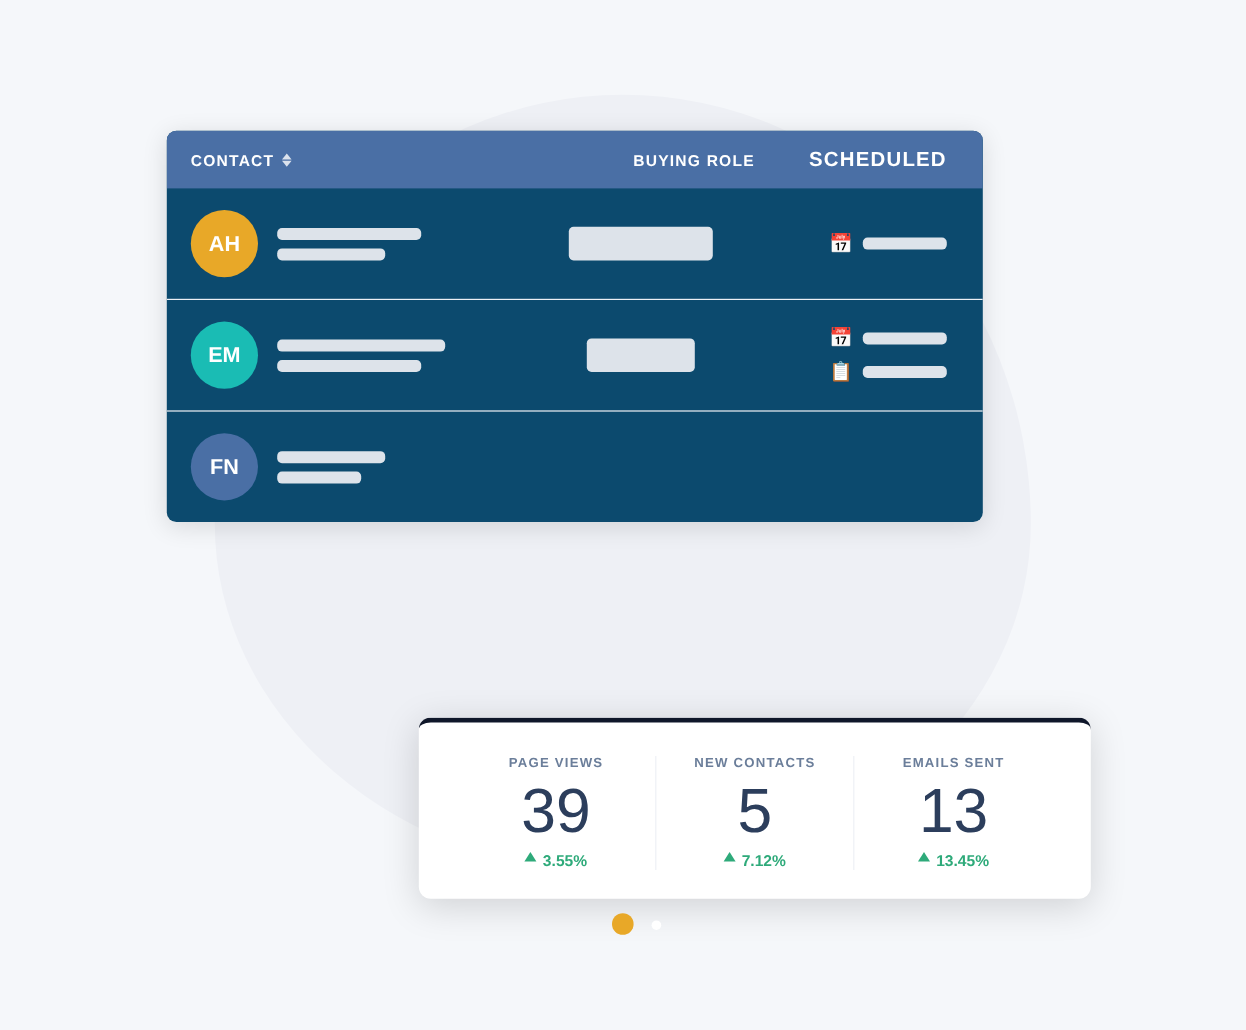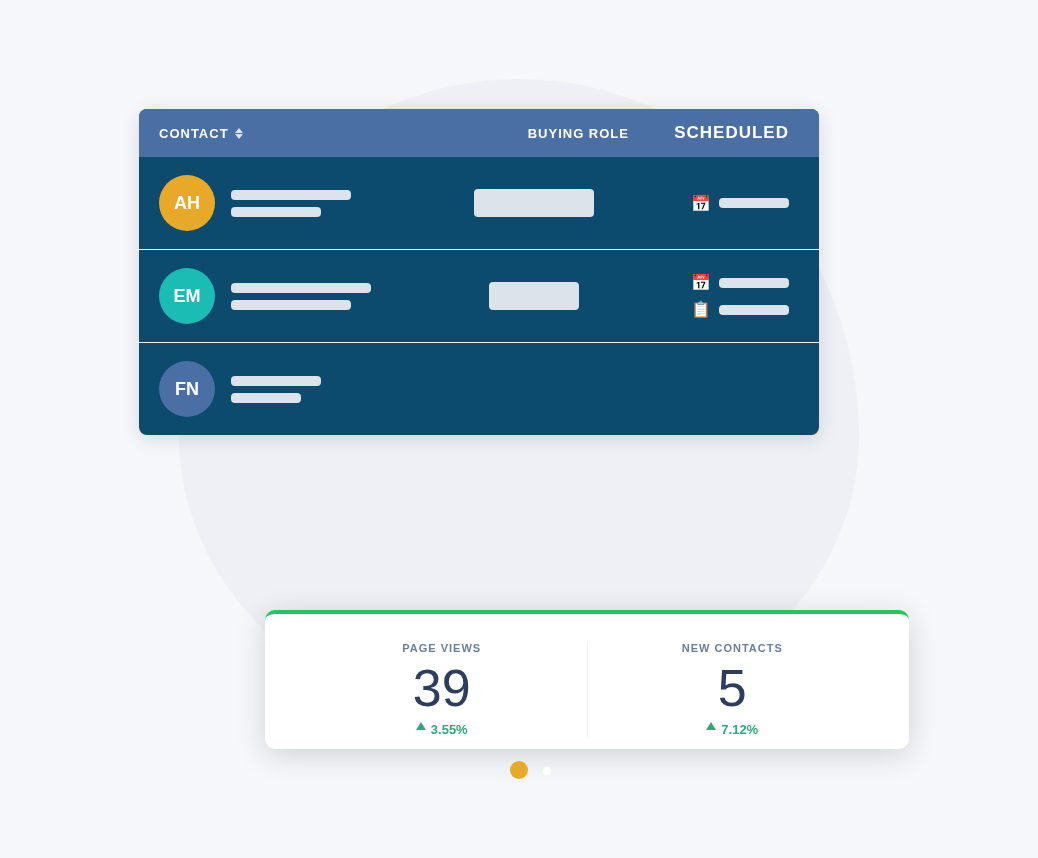--- a/index.html
+++ b/index.html
@@ -213,26 +213,26 @@
       border-radius: 4px;
       height: 10px;
       width: 70px;
     }
 
     
     .stats-card {
       position: absolute;
       bottom: 60px;
       right: 20px;
-      width: 644px;
+      width: 560px;
       background: #fff;
       border-radius: 10px;
       box-shadow: 0 6px 30px rgba(0,0,0,0.15);
-      border-top: 4px solid #22c55e;
-      padding: 28px 32px 12px;
+      border-top: 4px solid #0f172a;
+      padding: 28px 32px 24px;
       z-index: 3;
       display: flex;
       gap: 0;
     }
 
     .stat-col {
       flex: 1;
       display: flex;
       flex-direction: column;
       align-items: center;
@@ -405,19 +405,27 @@
 
     <div class="stat-col">
       <div class="stat-label">NEW CONTACTS</div>
       <div class="stat-value">5</div>
       <div class="stat-change">
         <div class="trend-up"></div>
         <span>7.12%</span>
       </div>
     </div>
 
+    <div class="stat-col">
+      <div class="stat-label">EMAILS SENT</div>
+      <div class="stat-value">13</div>
+      <div class="stat-change">
+        <div class="trend-up"></div>
+        <span>13.45%</span>
+      </div>
+    </div>
 
   </div>
 
   <div class="dot-amber"></div>
   <div class="dot-white"></div>
 
 </div>
 
 </body></html>

